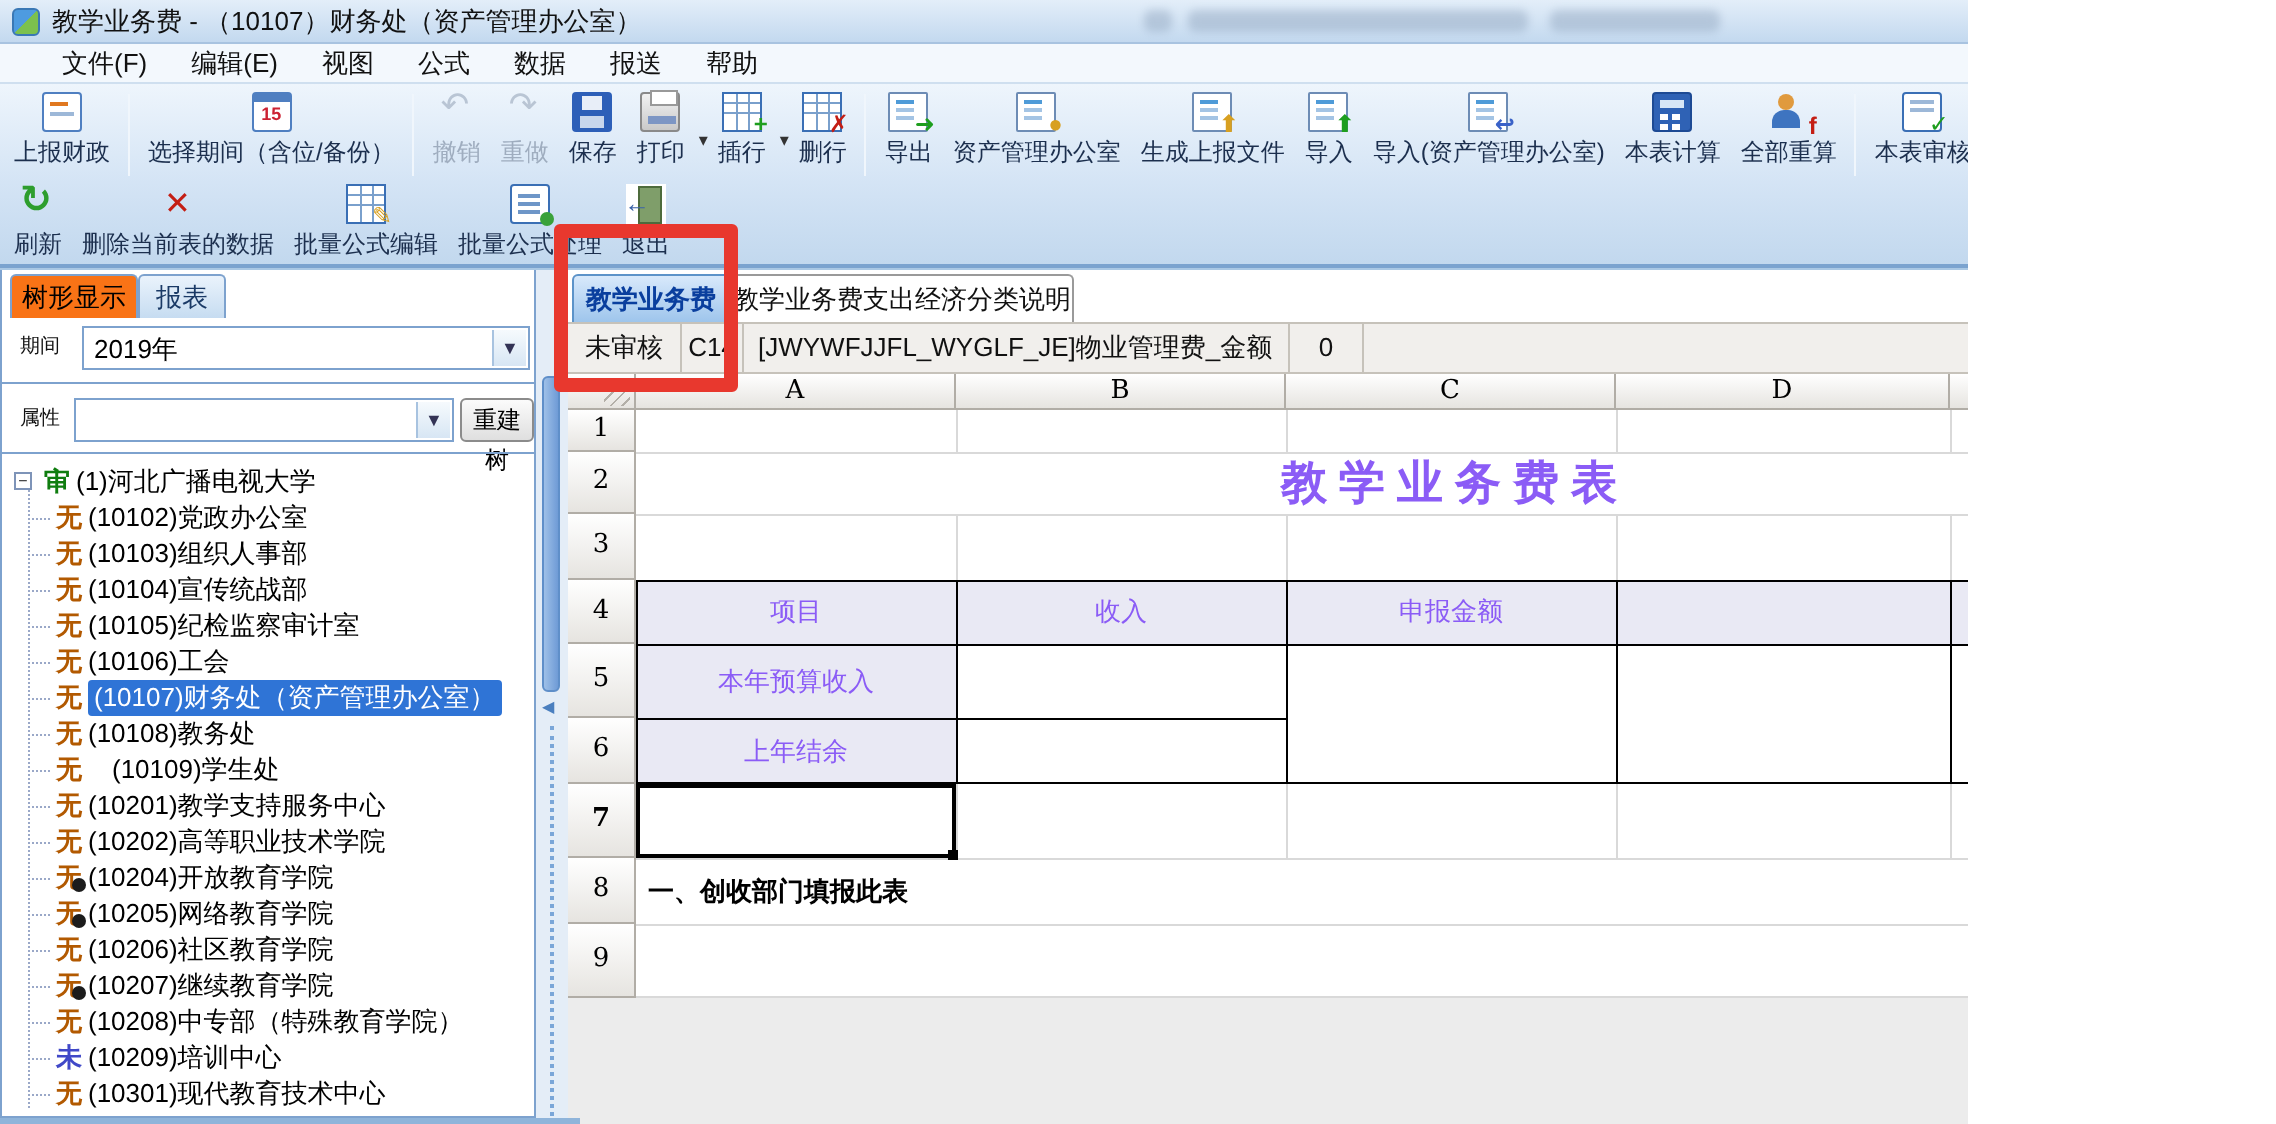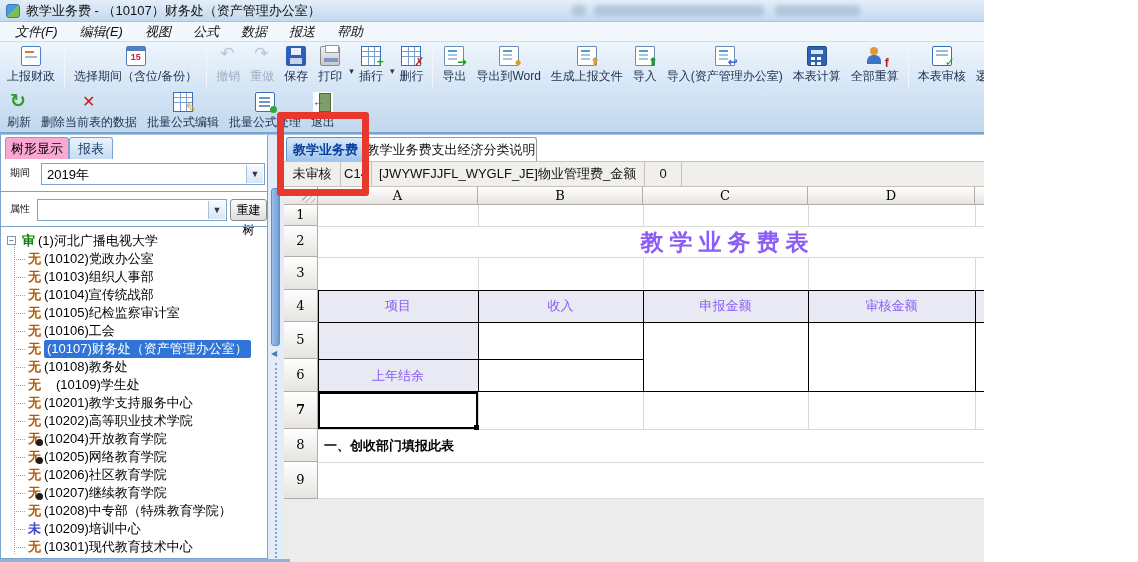--- a/index.html
+++ b/index.html
@@ -12,21 +12,21 @@
     background:linear-gradient(#e3eef9,#c3d9ef); border-bottom:1px solid #a8c3e0;
     display:flex; align-items:center; padding-left:6px; }
   .appicon { width:14px; height:14px; border-radius:3px;
     background:linear-gradient(135deg,#4e9be0 0 50%,#7cc14e 50% 100%); border:1px solid #3a78b5; margin-right:6px; }
   .titletext { font-size:13px; color:#111; }
   .blurblob { position:absolute; top:5px; height:11px; border-radius:4px; background:#8fa4bd; opacity:.45; filter:blur(2px); }
   .cornerbox { position:absolute; right:0; top:0; width:26px; height:9px; background:#fff; border-bottom:1px solid #b9b9b9; border-left:1px solid #cfcfcf; }
 
   
   .menubar { position:absolute; left:0; top:22px; width:1138px; height:20px;
-    background:#f3f8fd; border-bottom:1px solid #cfdfef; display:flex; align-items:center; padding-left:4px;font-style:italic; }
+    background:#f3f8fd; border-bottom:1px solid #cfdfef; display:flex; align-items:center; padding-left:20px; }
   .menu-item { padding:2px 11px; font-size:13px; color:#111; cursor:default; }
 
   
   .tbwrap { position:absolute; left:0; top:42px; width:1138px; height:92px;
     background:linear-gradient(#eef5fc,#d4e4f5 55%,#c2d8ee); border-bottom:2px solid #7ba3cf; }
   .tbrow { display:flex; align-items:flex-start; white-space:nowrap; overflow:hidden; }
   .tbrow1 { height:48px; padding:3px 2px 0 2px; }
   .tbrow2 { height:40px; padding:1px 2px 0 2px; }
   .tbtn { display:inline-flex; flex-direction:column; align-items:center; padding:1px 5px; cursor:default; }
   .tbtn .lbl { font-size:12px; color:#1c2f4e; margin-top:2px; }
@@ -71,21 +71,21 @@
   .ic-list { background:#fff; border:1px solid #3a6fb5; border-radius:2px; }
   .ic-list:before { content:""; position:absolute; left:3px; top:4px; width:11px; height:2px; background:#6e96c8; box-shadow:0 4px 0 #6e96c8, 0 8px 0 #6e96c8; }
   .ic-list:after { content:""; position:absolute; right:-3px; bottom:-2px; width:7px; height:7px; border-radius:50%; background:#3aa23a; }
   .ic-door { background:#fff; }
   .ic-door:before { content:""; position:absolute; left:6px; top:1px; width:10px; height:17px; background:#7f9e6a; border:1px solid #4d6b3c; }
   .ic-door:after { content:"\2190"; position:absolute; left:-1px; top:2px; font-size:13px; color:#3b62a8; font-weight:bold; }
 
   
   .sidepanel { position:absolute; left:0; top:135px; width:268px; height:424px; background:#fff; border:1px solid #7da2ce; border-top:none; }
   .ptab { position:absolute; top:2px; height:22px; border:1px solid #7da2ce; border-bottom:none; border-radius:3px 3px 0 0; font-size:13px; text-align:center; line-height:21px; }
-  .ptab.active { background:#f9a8d4; font-weight:normal; z-index:2; }
+  .ptab.active { background:#f97316; font-weight:normal; z-index:2; }
   .ptab.inactive { background:linear-gradient(#eaf3fc,#c6dcf1); color:#1a3a66; }
   .plabel { position:absolute; font-size:10px; color:#111; }
   .pselect { position:absolute; height:22px; background:#fff; border:1px solid #7da2ce; }
   .pselect .val { position:absolute; left:5px; top:2px; font-size:13px; }
   .pselect .arr { position:absolute; right:1px; top:1px; bottom:1px; width:17px; background:linear-gradient(#f6fafd,#d7e6f4); border-left:1px solid #a8c3e0; text-align:center; font-size:9px; line-height:19px; color:#335; }
   .pbtn { position:absolute; height:22px; background:linear-gradient(#fbfbfb,#dfdfdf); border:1px solid #8b8b8b; border-radius:3px; font-size:12px; text-align:center; line-height:20px; }
   .pline { position:absolute; left:0; width:266px; height:1px; background:#7da2ce; }
   .treearea { position:absolute; left:1px; top:93px; width:264px; height:329px; overflow:hidden; }
   .trow { position:absolute; left:0; width:264px; height:18px; line-height:18px; font-size:13px; white-space:nowrap; }
   .tstub { position:absolute; top:9px; width:11px; border-top:1px dotted #9aa8c8; }
@@ -191,21 +191,21 @@
         <div class="tbtn">
           <div class="ic ic-page">
             <div class="ic-badge" style="color: rgb(30, 158, 30);">➜</div>
           </div>
           <span class="lbl">导出</span>
         </div>
         <div class="tbtn">
           <div class="ic ic-page">
             <div class="ic-badge" style="color: rgb(216, 160, 32);">●</div>
           </div>
-          <span class="lbl">导出到Word</span>
+          <span class="lbl">资产管理办公室</span>
         </div>
         <div class="tbtn">
           <div class="ic ic-page">
             <div class="ic-badge" style="color: rgb(216, 160, 32);">⬆</div>
           </div>
           <span class="lbl">生成上报文件</span>
         </div>
         <div class="tbtn">
           <div class="ic ic-page">
             <div class="ic-badge" style="color: rgb(30, 158, 30);">⬆</div>
@@ -456,22 +456,22 @@
         <div class="g gblack" style="left: 359px; top: 103px; width: 1px; height: 102px;"></div>
         <div class="g gblack" style="left: 524px; top: 103px; width: 1px; height: 102px;"></div>
         <div class="g gblack" style="left: 691px; top: 103px; width: 1px; height: 102px;"></div>
         <div class="g gblack" style="left: 34px; top: 135px; width: 819px; height: 1px;"></div>
         <div class="g gblack" style="left: 34px; top: 172px; width: 325px; height: 1px;"></div>
         <div class="g ctext" style="left: 34px; top: 39px; width: 819px; height: 31px; font-family: &quot;DejaVu Serif&quot;, &quot;Liberation Serif&quot;, serif; font-size: 23px; font-weight: 600; letter-spacing: 6px; line-height: 31px;">教学业务费表</div>
         <div class="g " style="left: 641px; top: 80px; width: 206px; height: 20px; font-size: 12px; text-align: right;">单位：元</div>
         <div class="g ctext" style="left: 34px; top: 103px; width: 160px; height: 32px; line-height: 32px;">项目</div>
         <div class="g ctext" style="left: 194px; top: 103px; width: 165px; height: 32px; line-height: 32px;">收入</div>
         <div class="g ctext" style="left: 359px; top: 103px; width: 165px; height: 32px; line-height: 32px;">申报金额</div>
-        <div class="g ctext" style="left: 524px; top: 103px; width: 167px; height: 32px; line-height: 32px;">审核金额</div>
         <div class="g ctext" style="left: 691px; top: 103px; width: 162px; height: 32px; line-height: 32px;">批准金额</div>
+        <div class="g ctext" style="left: 34px; top: 135px; width: 160px; height: 37px; line-height: 37px;">本年预算收入</div>
         <div class="g ctext" style="left: 34px; top: 172px; width: 160px; height: 33px; line-height: 33px;">上年结余</div>
         <div class="g " style="left: 34px; top: 205px; width: 160px; height: 37px; border: 2px solid rgb(0, 0, 0); background: rgb(255, 255, 255);"></div>
         <div class="g " style="left: 190px; top: 238px; width: 5px; height: 5px; background: rgb(0, 0, 0);"></div>
         <div class="g " style="left: 40px; top: 242px; width: 800px; height: 33px; font-weight: bold; line-height: 33px;">一、创收部门填报此表</div>
       </div>
   </div>
 
   <div class="btmstrip"></div>
   <div class="red-annot"></div>
 </div>

